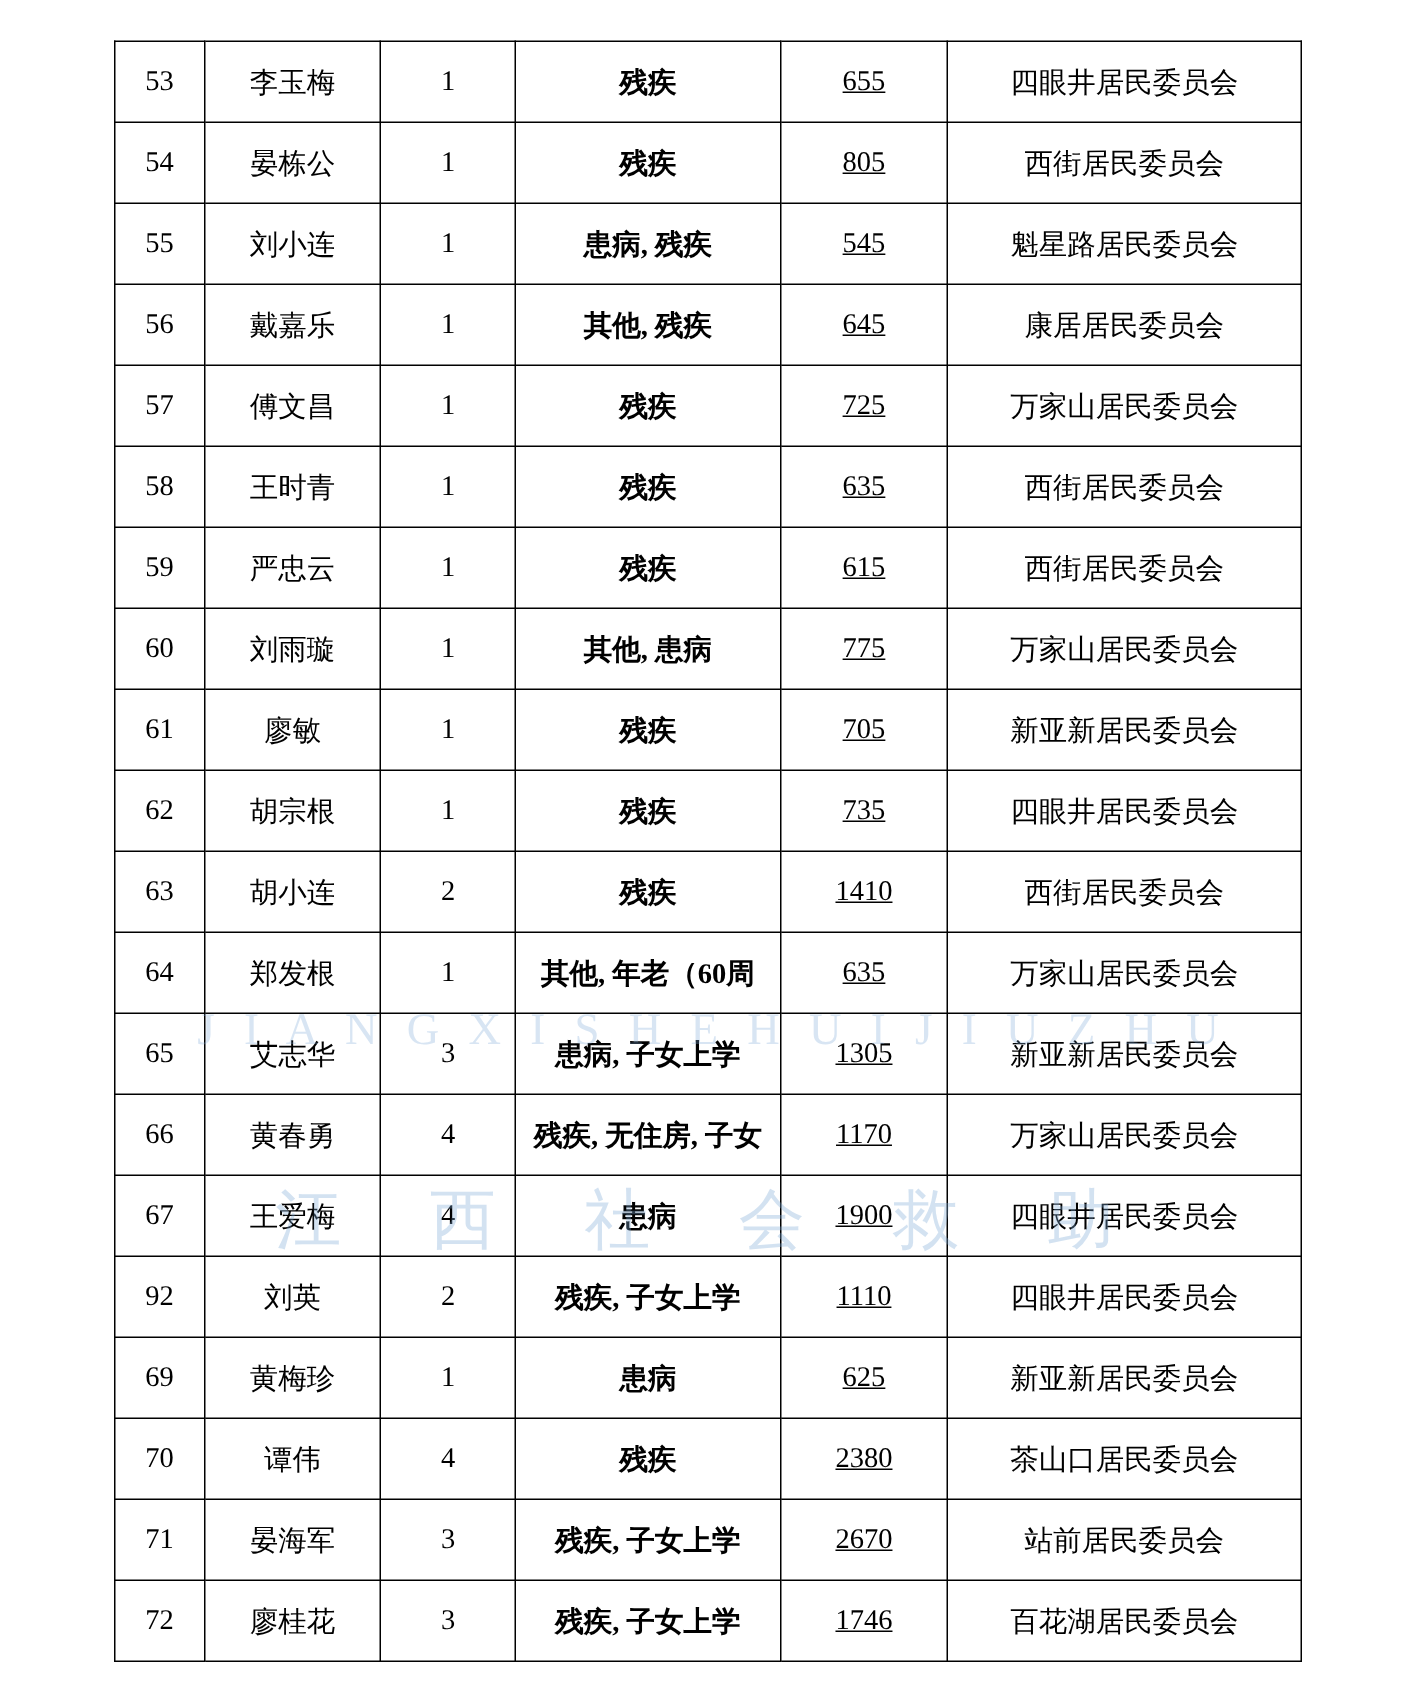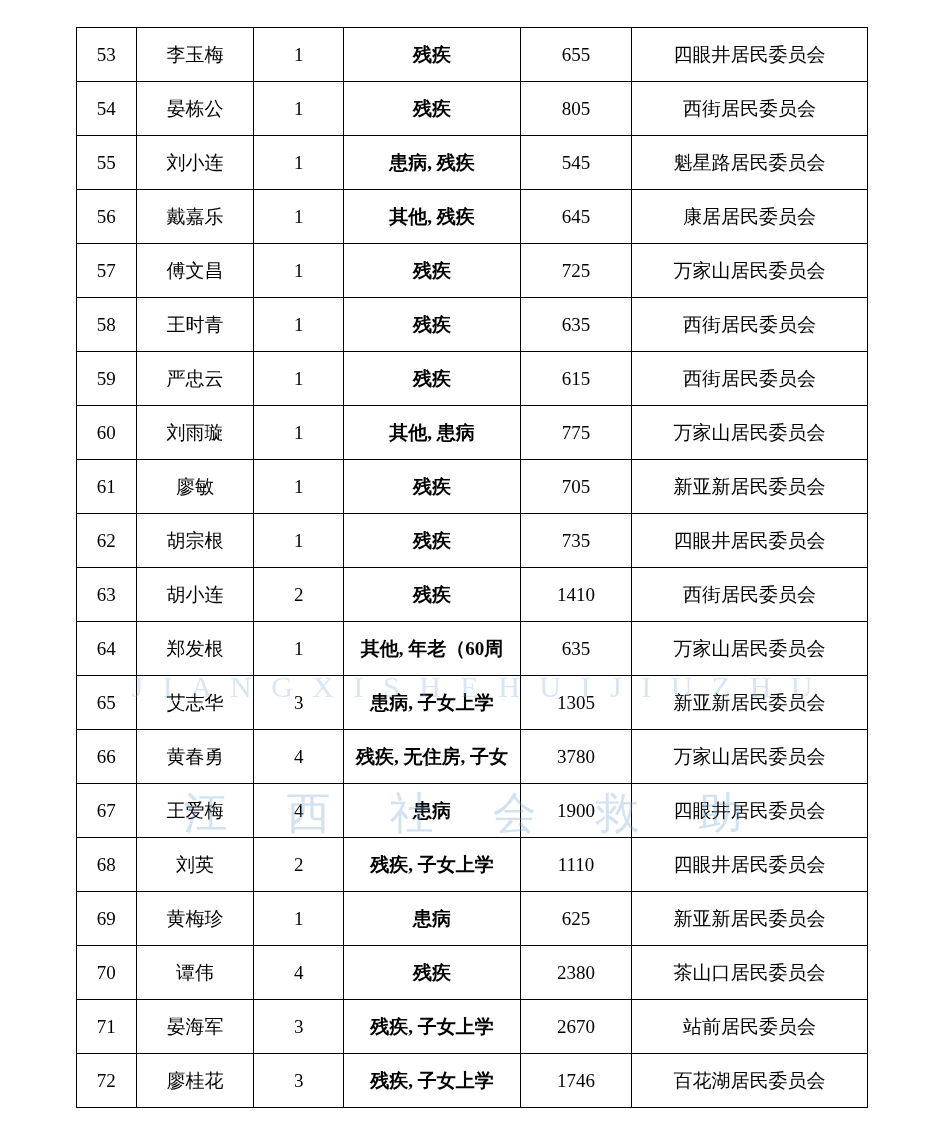--- a/index.html
+++ b/index.html
@@ -72,21 +72,21 @@
     height: 53px;
     font-size: 19px;
     font-family: "Liberation Serif", "DejaVu Serif", serif;
     padding: 0 2px;
     white-space: nowrap;
   }
   td.c-index { width: 62px; }
   td.c-name  { width: 124px; font-size: 20px; }
   td.c-count { width: 100px; }
   td.c-reason{ width: 176px; font-size: 18px; font-weight: bold; }
-  td.c-amount{ width: 120px; }
+  td.c-amount{ width: 120px; text-decoration: underline; }
   td.c-org   { width: 247px; font-size: 19px; }
 </style>
 </head>
 <body>
 
 <div class="page">
 
   <div class="watermark">
     <div class="wm-line-en">J I A N G X I  S H E H U I  J I U Z H U</div>
     <div class="wm-line-cn">江 西 社 会 救 助</div>
@@ -196,33 +196,33 @@
           <td class="c-count">3</td>
           <td class="c-reason">患病, 子女上学</td>
           <td class="c-amount">1305</td>
           <td class="c-org">新亚新居民委员会</td>
         </tr>
         <tr>
           <td class="c-index">66</td>
           <td class="c-name">黄春勇</td>
           <td class="c-count">4</td>
           <td class="c-reason">残疾, 无住房, 子女</td>
-          <td class="c-amount">3780</td>
+          <td class="c-amount">1170</td>
           <td class="c-org">万家山居民委员会</td>
         </tr>
         <tr>
           <td class="c-index">67</td>
           <td class="c-name">王爱梅</td>
           <td class="c-count">4</td>
           <td class="c-reason">患病</td>
           <td class="c-amount">1900</td>
           <td class="c-org">四眼井居民委员会</td>
         </tr>
         <tr>
-          <td class="c-index">68</td>
+          <td class="c-index">92</td>
           <td class="c-name">刘英</td>
           <td class="c-count">2</td>
           <td class="c-reason">残疾, 子女上学</td>
           <td class="c-amount">1110</td>
           <td class="c-org">四眼井居民委员会</td>
         </tr>
         <tr>
           <td class="c-index">69</td>
           <td class="c-name">黄梅珍</td>
           <td class="c-count">1</td>

